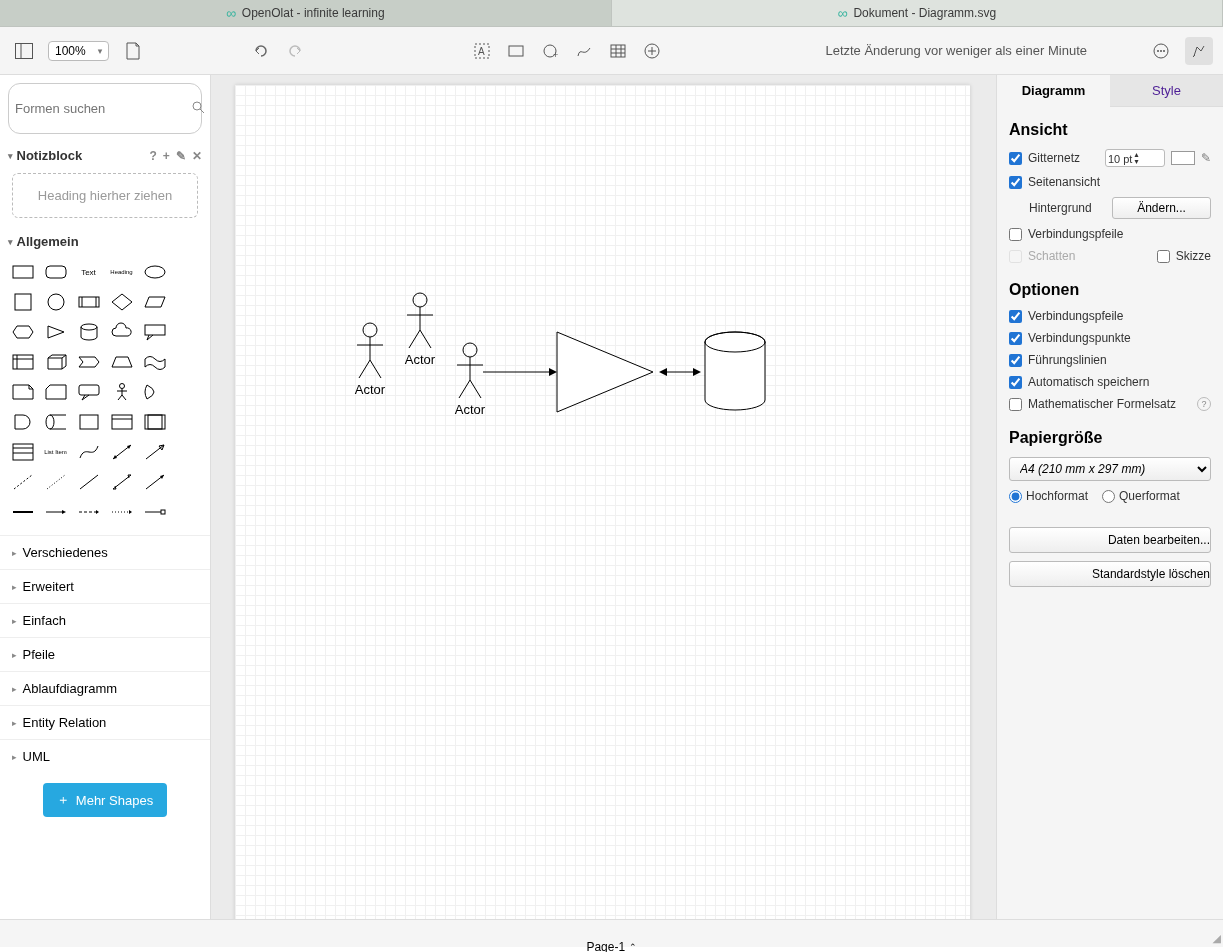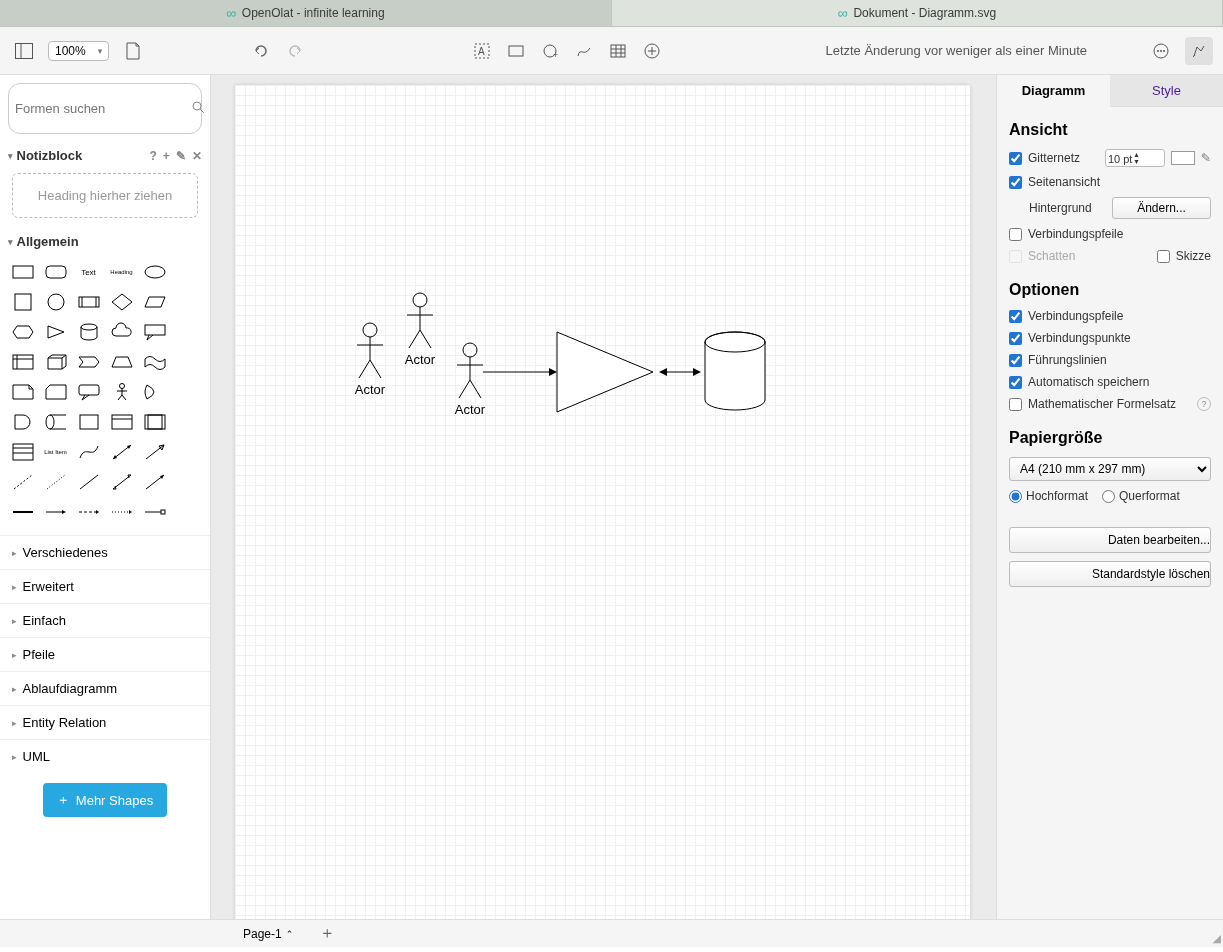--- a/index.html
+++ b/index.html
@@ -62,25 +62,25 @@
 .rtab.inactive { background:#e6e6e6; color:#4c1d95; }
 .rcontent { padding:10px 12px; display:flex; flex-direction:column; gap:8px; }
 .rheading { font-weight:700; margin-top:4px; margin-bottom:2px; font-size:16px; }
 .rrow { display:flex; align-items:center; gap:6px; font-size:12px; color:#333; }
 .rrow input[type=checkbox], .rrow input[type=radio] { accent-color:#2074d4; }
 .rrow .rlabel { flex:1; }
 .numbox { width:60px; border:1px solid #bbb; border-radius:3px; padding:1px 2px; font-size:11px; text-align:right; background:#fff; display:inline-flex; align-items:flex-end;}
 .sw { width:24px; height:14px; border:1px solid #999; background:#fff; display:inline-block; }
 .btn { border:1px solid #bbb; border-radius:3px; background:linear-gradient(#fff,#eee); padding:3px 10px; font-size:12px; cursor:pointer; }
 .btn.wide { width:100%; text-align:right; padding:5px 0; }
-.sel { width:100%; border:1px solid #bbb; border-radius:3px; background:linear-gradient(#fff,#eee); padding:3px 6px; font-size:12px; }
+.sel { width:100%; border:1px solid #bbb; border-radius:3px; background:linear-gradient(#fff,#eee); padding:3px 6px; font-size:12px;font-style:italic; }
 .help { margin-left:auto; color:#888; border:1px solid #bbb; border-radius:50%; width:14px; height:14px; display:inline-flex; align-items:center; justify-content:center; font-size:9px; }
 
 
-.footer { height:28px; border-top:1px solid #ddd; background:#f5f5f5; display:flex; align-items:center; padding:0 10px; gap:14px; font-size:12px; position:relative;}
+.footer { height:28px; border-top:1px solid #ddd; background:#f5f5f5; display:flex; align-items:center; padding:0 10px; gap:14px; font-size:12px; position:relative;flex-direction:column;}
 .footer .pg { display:flex; align-items:center; gap:4px; cursor:pointer; padding:6px 8px; }
 .footer .plus { width:24px; height:24px; display:flex; align-items:center; justify-content:center; cursor:pointer; color:#666; font-size:16px; }
 .footer-left-spacer{width:211px;}
 .footer .resize { position:absolute; right:2px; bottom:2px; color:#aaa; font-size:11px; }
 
 .stick text { font-size:13px; fill:#000; }
 </style>
 </head>
 <body>
 

